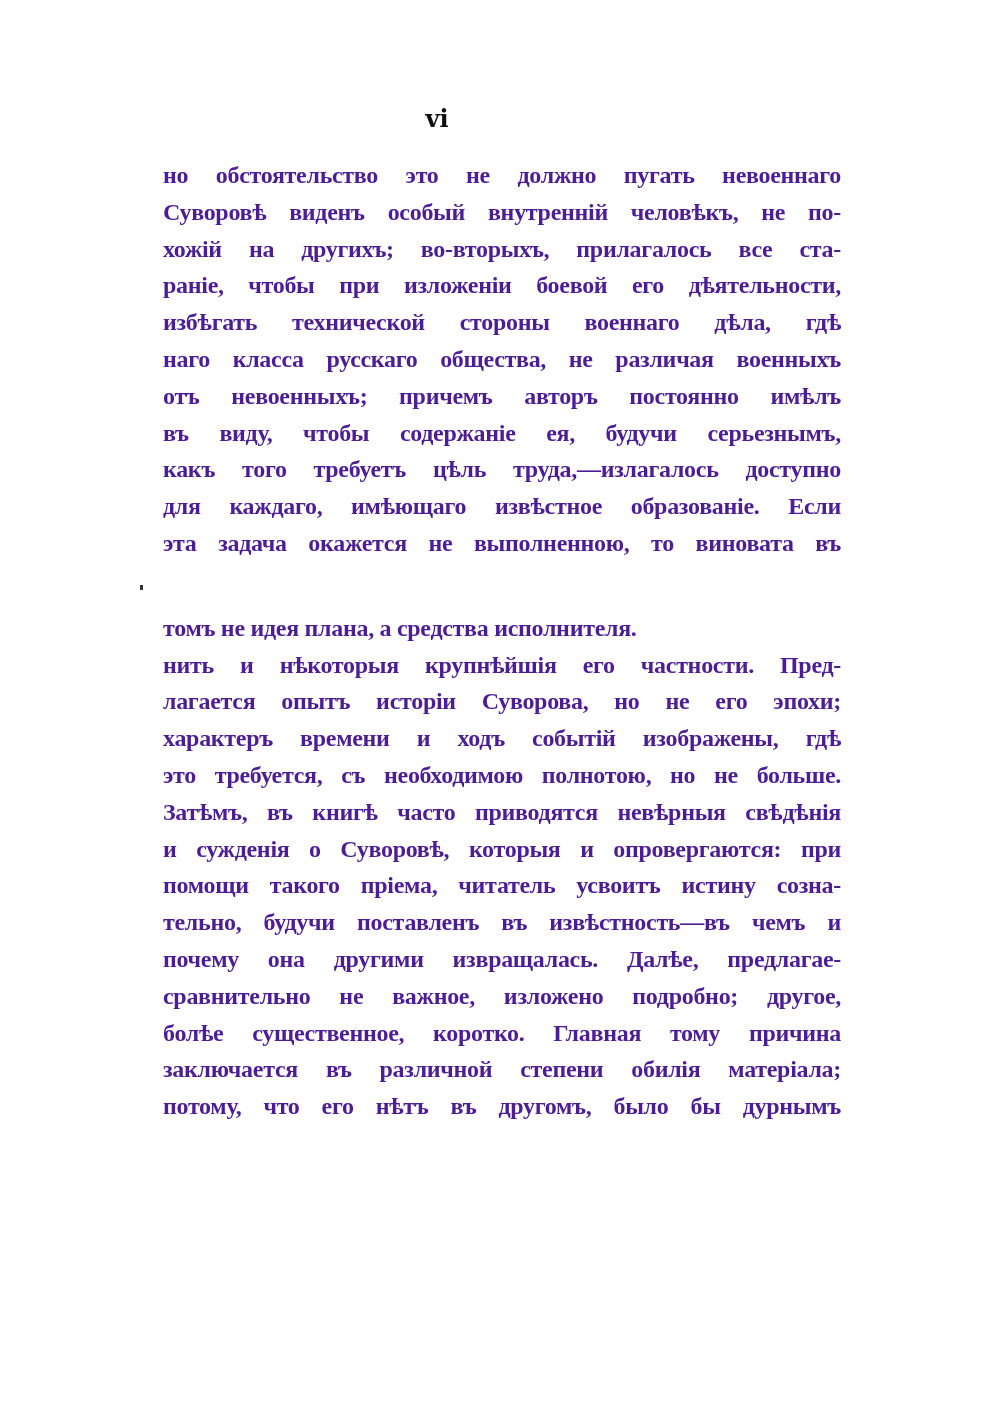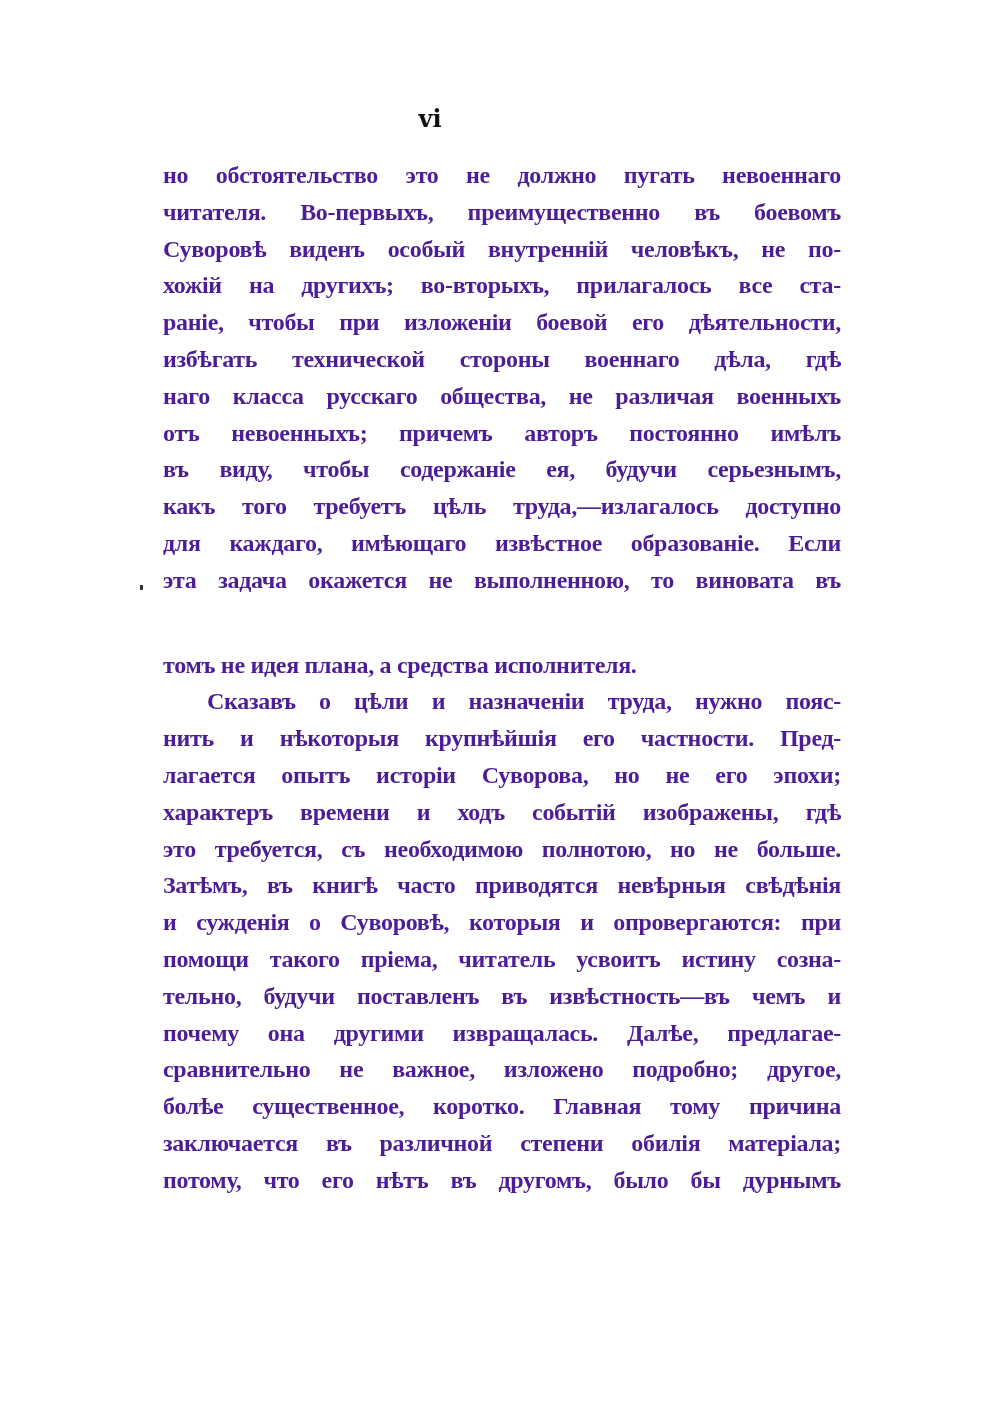--- a/index.html
+++ b/index.html
@@ -1,18 +1,18 @@
 <!DOCTYPE html>
 <html><head>
 <meta charset="utf-8">
 <style>
   html, body { margin: 0; padding: 0; background: #ffffff; }
   body { width: 1000px; height: 1418px; position: relative; overflow: hidden; }
   .page-number {
-    position: absolute; top: 104px; left: 4px; width: 852px; text-align: center;
+    position: absolute; top: 104px; left: 11px; width: 852px; text-align: center;
     font-family: "DejaVu Serif", serif; font-weight: bold; font-size: 24px; color: #111;
   }
   .text-block {
     position: absolute; top: 157px; left: 163px; width: 678px;
     font-family: "Liberation Serif", serif; font-weight: bold; font-size: 24px;
     color: #4c1d95; line-height: 36.8px;
   }
   .line {
     display: block; white-space: nowrap; text-align: justify; text-align-last: justify;
     height: 36.8px; letter-spacing: -0.3px;
@@ -24,35 +24,33 @@
   }
 </style>
 </head>
 <body>
 
 <div class="page-number">vi</div>
 
 <div class="text-block">
   <div>
     <span class="line">но обстоятельство это не должно пугать невоеннаго</span>
-    <span class="line">читателя. Во-первыхъ, преимущественно въ боевомъ</span>
     <span class="line">Суворовѣ виденъ особый внутренній человѣкъ, не по-</span>
     <span class="line">хожій на другихъ; во-вторыхъ, прилагалось все ста-</span>
     <span class="line">раніе, чтобы при изложеніи боевой его дѣятельности,</span>
     <span class="line">избѣгать технической стороны военнаго дѣла, гдѣ</span>
     <span class="line">наго класса русскаго общества, не различая военныхъ</span>
     <span class="line">отъ невоенныхъ; причемъ авторъ постоянно имѣлъ</span>
     <span class="line">въ виду, чтобы содержаніе ея, будучи серьезнымъ,</span>
     <span class="line">какъ того требуетъ цѣль труда,—излагалось доступно</span>
     <span class="line">для каждаго, имѣющаго извѣстное образованіе. Если</span>
     <span class="line">эта задача окажется не выполненною, то виновата въ</span>
     <span class="line last">томъ не идея плана, а средства исполнителя.</span>
   </div>
   <div>
-    <span class="line indent">Сказавъ о цѣли и назначеніи труда, нужно пояс-</span>
     <span class="line">нить и нѣкоторыя крупнѣйшія его частности. Пред-</span>
     <span class="line">лагается опытъ исторіи Суворова, но не его эпохи;</span>
     <span class="line">характеръ времени и ходъ событій изображены, гдѣ</span>
     <span class="line">это требуется, съ необходимою полнотою, но не больше.</span>
     <span class="line">Затѣмъ, въ книгѣ часто приводятся невѣрныя свѣдѣнія</span>
     <span class="line">и сужденія о Суворовѣ, которыя и опровергаются: при</span>
     <span class="line">помощи такого пріема, читатель усвоитъ истину созна-</span>
     <span class="line">тельно, будучи поставленъ въ извѣстность—въ чемъ и</span>
     <span class="line">почему она другими извращалась. Далѣе, предлагае-</span>
     <span class="line">сравнительно не важное, изложено подробно; другое,</span>

